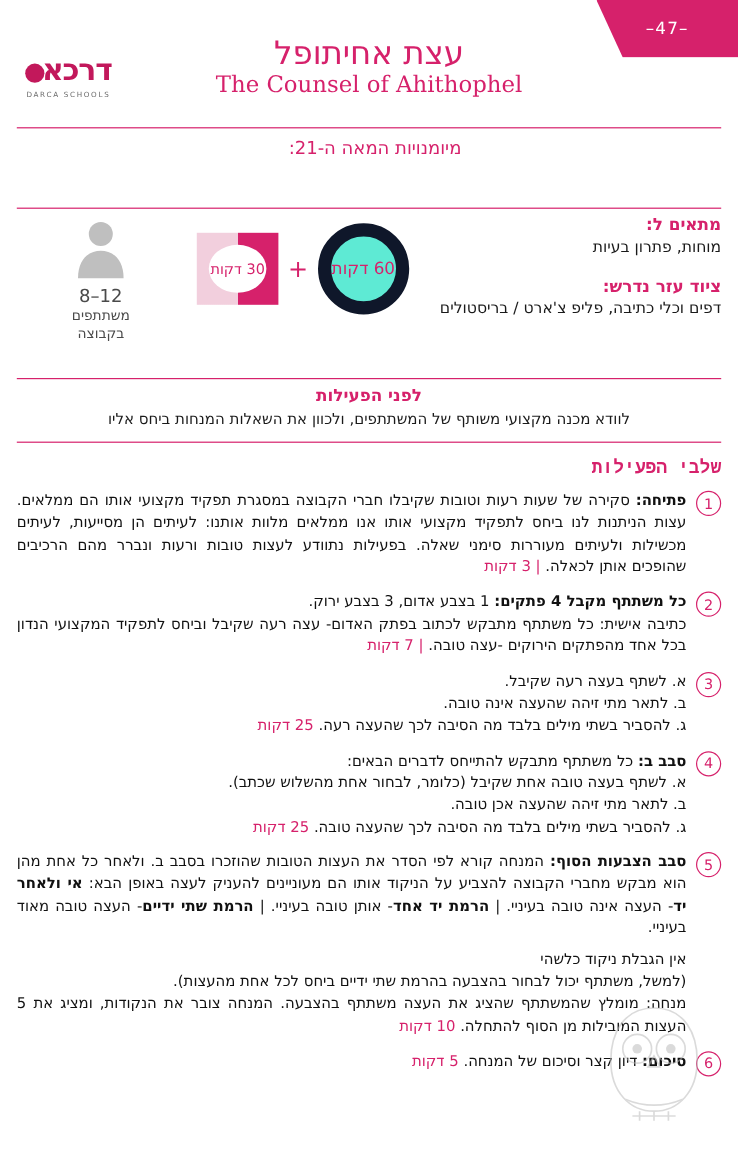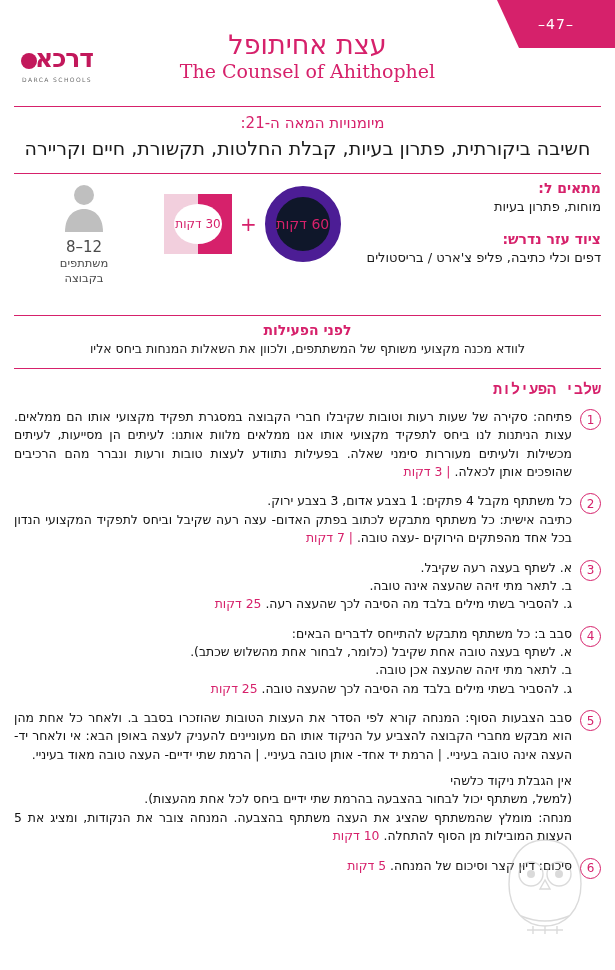--- a/index.html
+++ b/index.html
@@ -146,22 +146,22 @@
   .ring {
     border-radius: 50%;
     display: flex;
     align-items: center;
     justify-content: center;
     color: #d6216b;
     font-size: 14px;
   }
   .ring60 {
     width: 76px; height: 76px;
-    border: 11px solid #4c1d95;
-    background: #0f172a;
+    border: 11px solid #0f172a;
+    background: #5eead4;
   }
   .plus {
     color: #d6216b;
     font-size: 20px;
     padding: 0 2px;
   }
   .ring30 {
     width: 68px; height: 60px;
     background:
       conic-gradient(#d6216b 0deg 180deg, #f2cfdd 180deg 360deg);
@@ -245,21 +245,21 @@
     direction: ltr;
   }
   .body {
     flex: 1 1 auto;
     font-size: 12.4px;
     line-height: 1.48;
     color: #111;
     text-align: justify;
     text-align-last: right;
   }
-  .body b { font-weight: normal; }
+  .body b { font-weight: bold; }
   .time { color: #d6216b; }
   .sep { color: #d6216b; }
   .owl {
     position: absolute;
     bottom: 30px; right: 22px;
     width: 96px; height: 110px;
     opacity: .55;
   }
 </style>
 </head>
@@ -280,21 +280,20 @@
       <div class="logo-mark">
         <span>דרכא</span><span class="logo-dot"></span>
       </div>
       <div class="logo-sub">DARCA SCHOOLS</div>
     </div>
   </div>
 
   <div class="rule r1"></div>
 
   <div class="subject">מיומנויות המאה ה-21:</div>
-  <div class="subject-main">חשיבה ביקורתית, פתרון בעיות, קבלת החלטות, תקשורת, חיים וקריירה</div>
 
   <div class="rule r2"></div>
 
   <div class="info">
     <div class="info-right">
       <div class="info-label">מתאים ל:</div>
       <div class="info-text">מוחות, פתרון בעיות</div>
       <div class="info-gap"></div>
       <div class="info-label">ציוד עזר נדרש:</div>
       <div class="info-text">דפים וכלי כתיבה, פליפ צ'ארט / בריסטולים</div>

